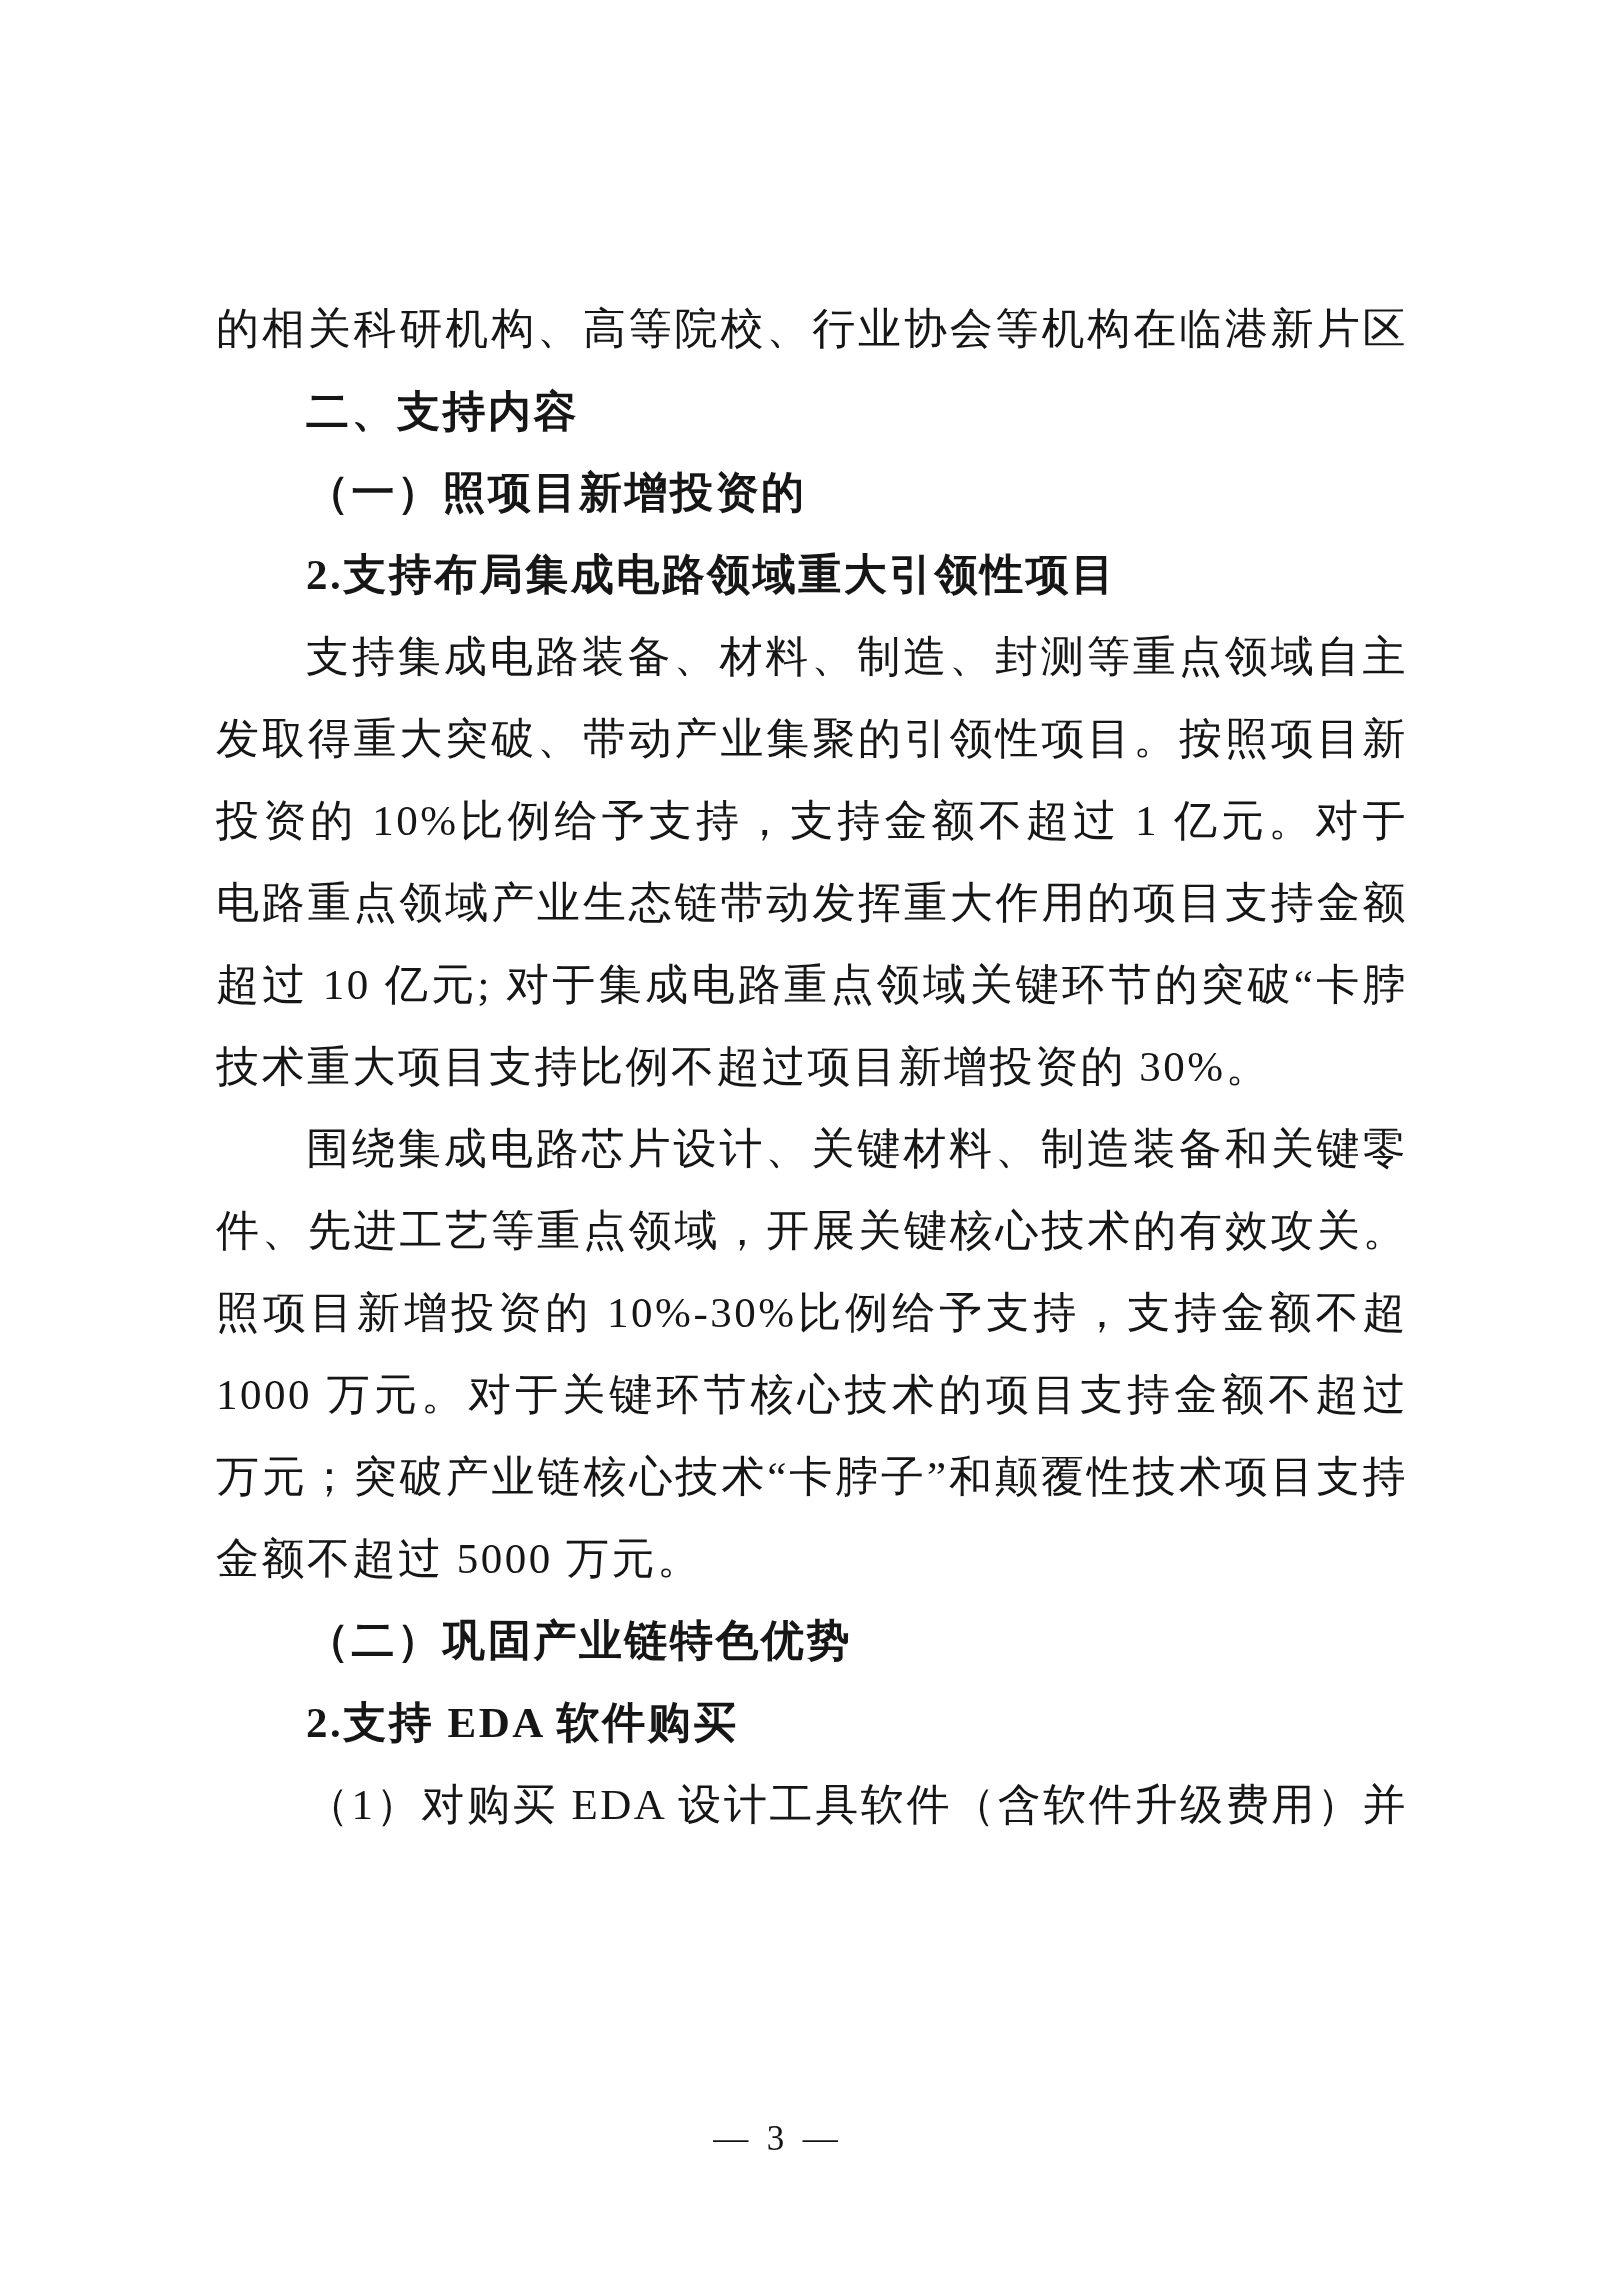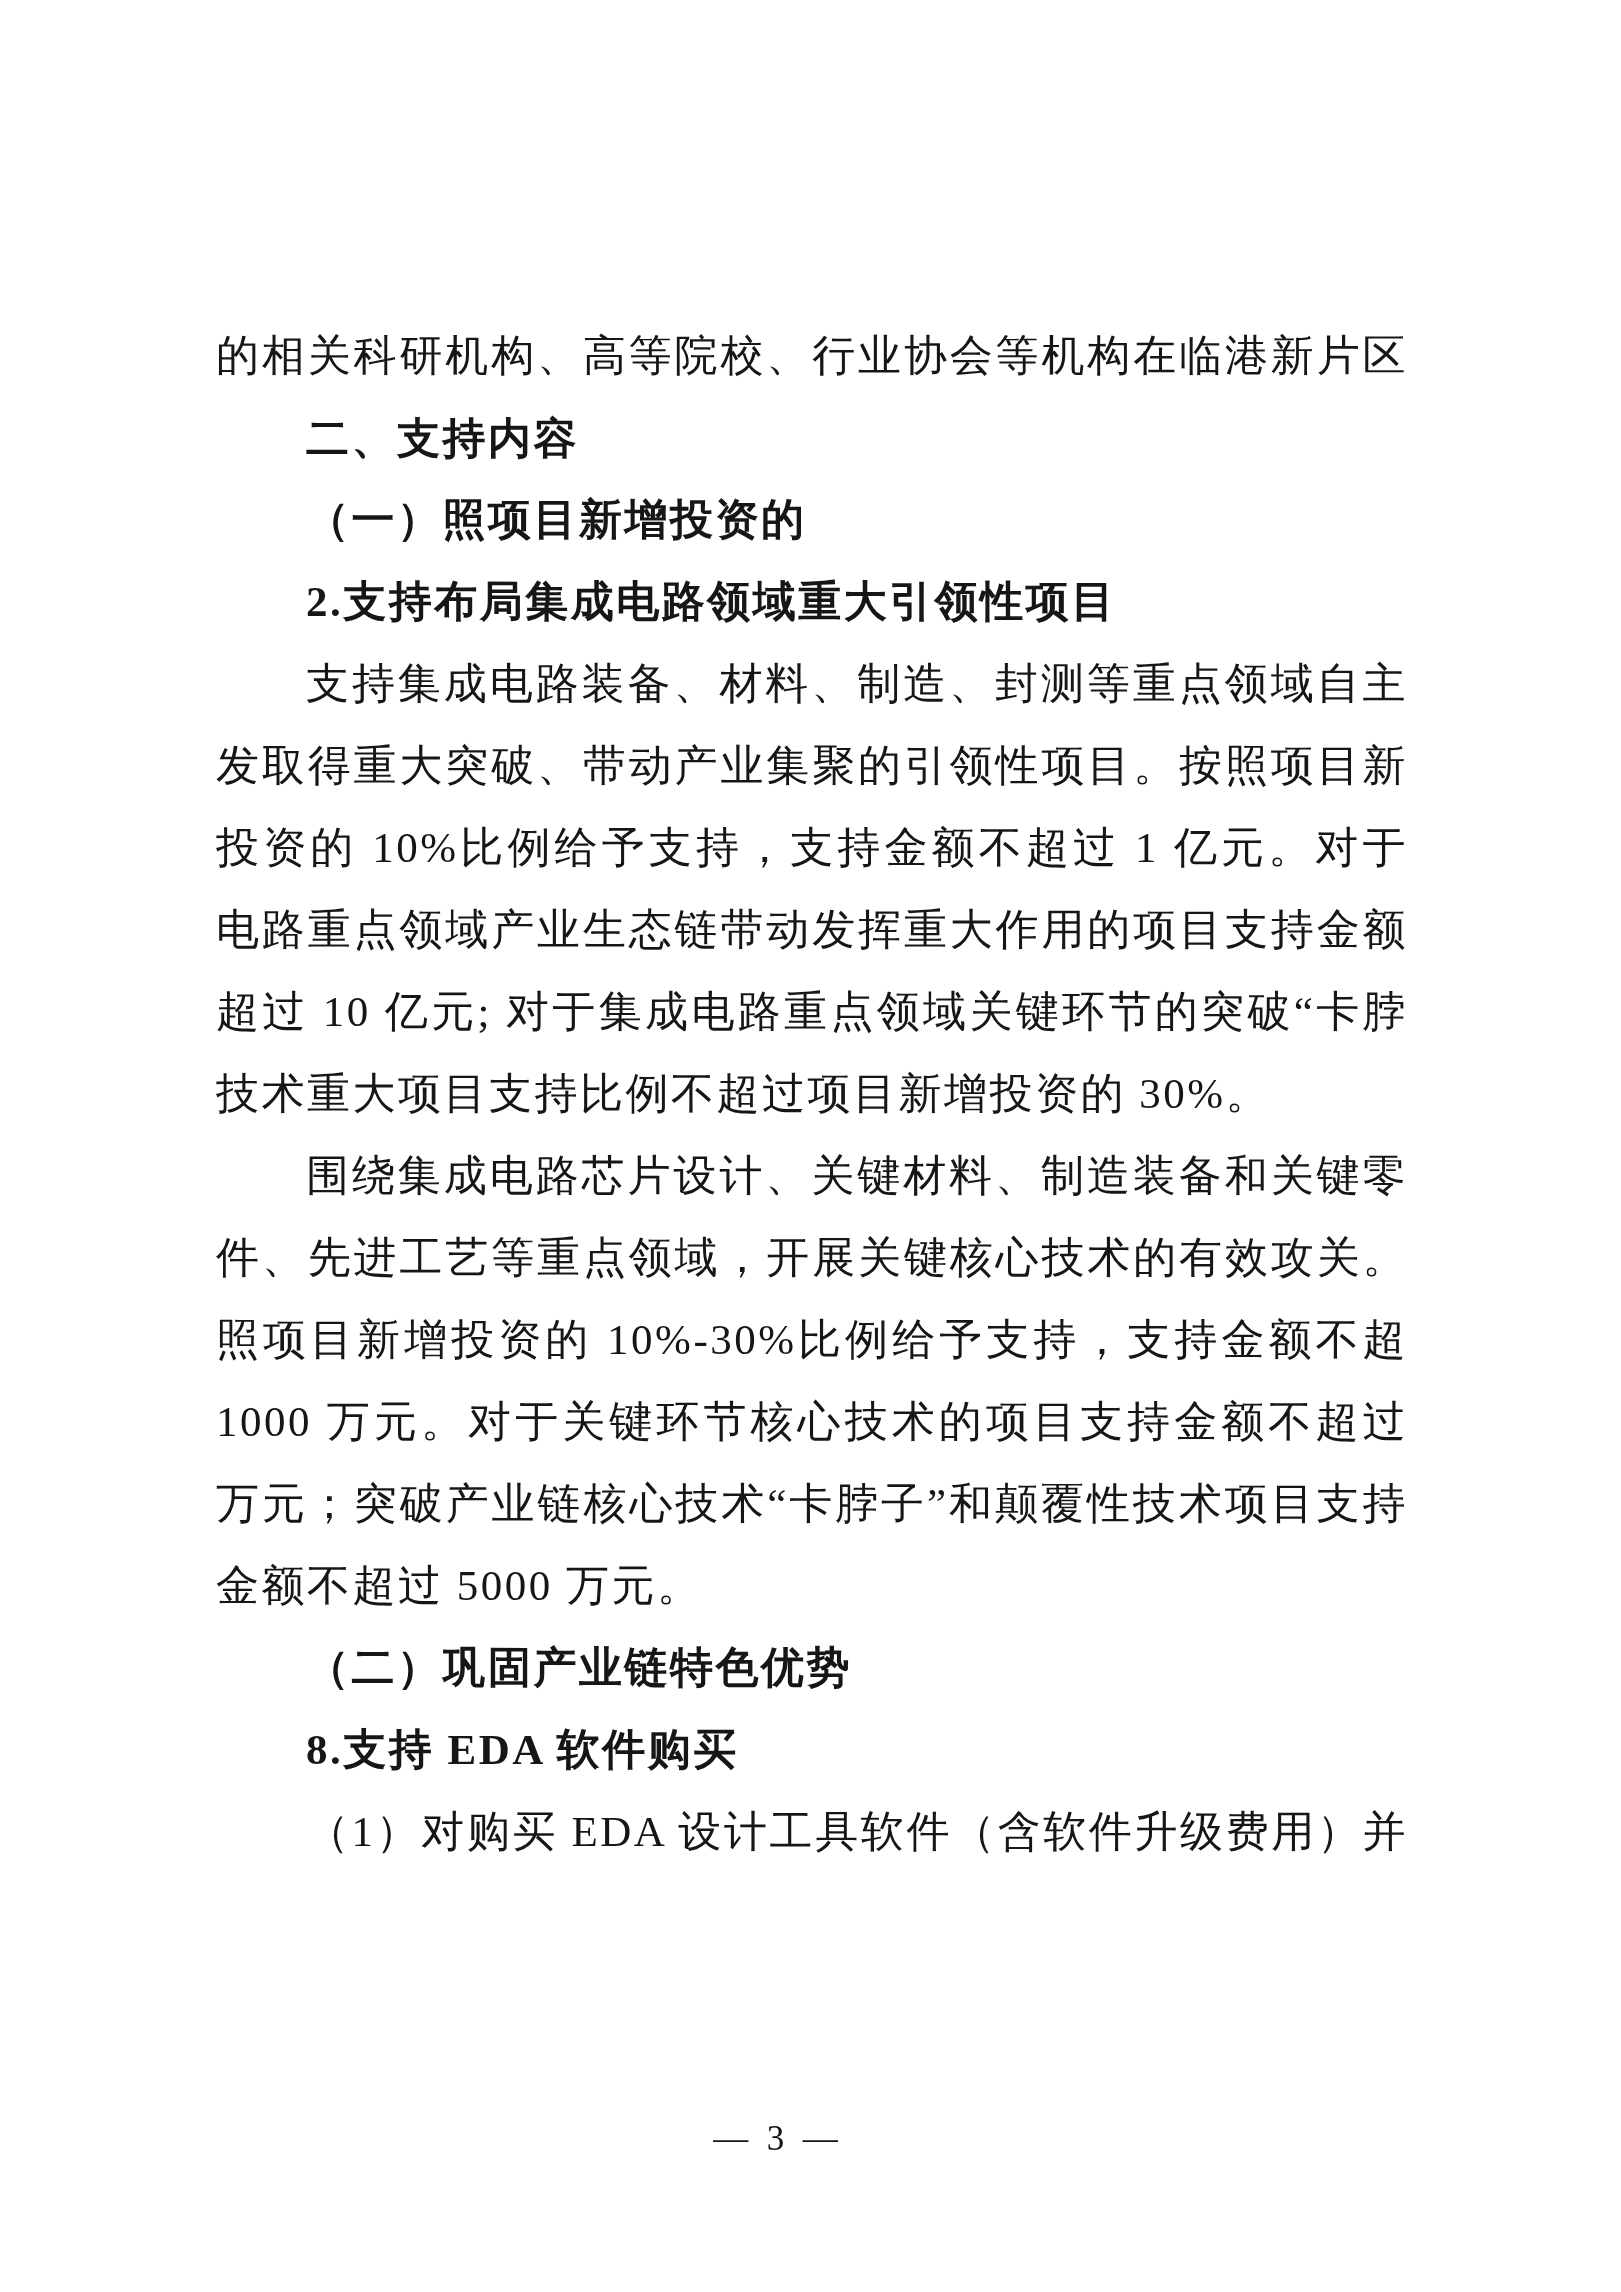--- a/index.html
+++ b/index.html
@@ -16,21 +16,21 @@
     color: #161616;
   }
   .doc-page {
     position: absolute;
     inset: 0;
     background: #ffffff;
   }
   .text-block {
     position: absolute;
     left: 216px;
-    top: 315px;
+    top: 288px;
     width: 1192px;
   }
   .line {
     height: 82px;
     line-height: 82px;
     font-size: 43px;
     letter-spacing: 2.5px;
     text-align: justify;
     overflow: hidden;
     white-space: normal;
@@ -80,19 +80,19 @@
     <div class="line fill">电路重点领域产业生态链带动发挥重大作用的项目支持金额不</div>
     <div class="line fill">超过 10 亿元; 对于集成电路重点领域关键环节的突破“卡脖子”</div>
     <div class="line">技术重大项目支持比例不超过项目新增投资的 30%。</div>
     <div class="line fill indent">围绕集成电路芯片设计、关键材料、制造装备和关键零部</div>
     <div class="line fill">件、先进工艺等重点领域，开展关键核心技术的有效攻关。按</div>
     <div class="line fill">照项目新增投资的 10%-30%比例给予支持，支持金额不超过</div>
     <div class="line fill">1000 万元。对于关键环节核心技术的项目支持金额不超过 3000</div>
     <div class="line fill">万元；突破产业链核心技术“卡脖子”和颠覆性技术项目支持</div>
     <div class="line">金额不超过 5000 万元。</div>
     <div class="line h2 indent">（二）巩固产业链特色优势</div>
-    <div class="line h3 indent">8.支持 EDA 软件购买</div>
+    <div class="line h3 indent">2.支持 EDA 软件购买</div>
     <div class="line fill indent">（1）对购买 EDA 设计工具软件（含软件升级费用）并实</div>
   </div>
 
   <div class="page-num">— 3 —</div>
 </div>
 
 
 </body></html>

